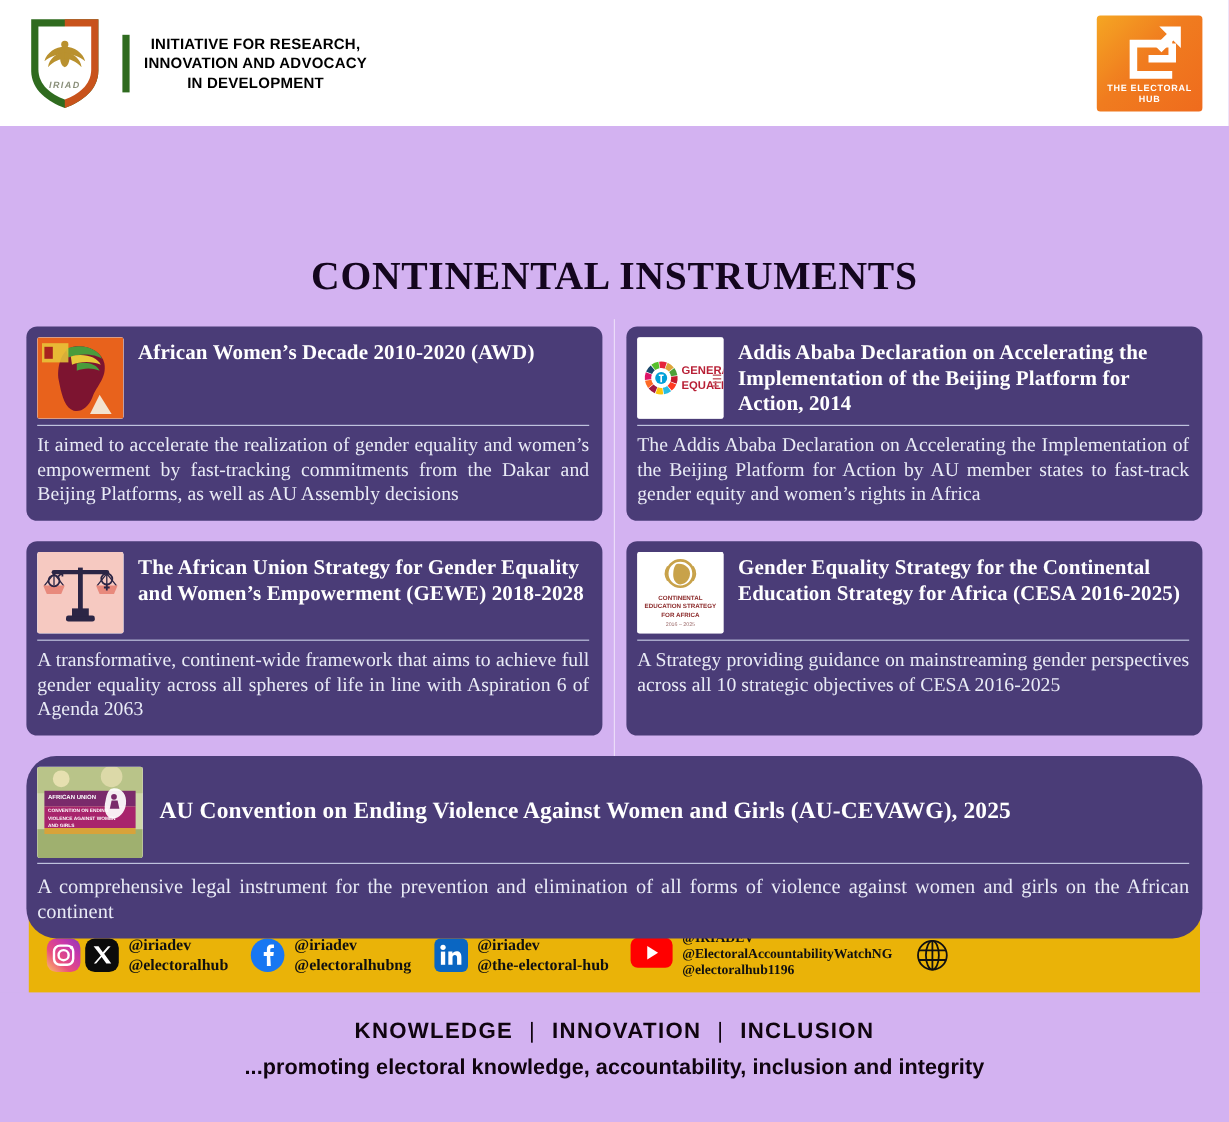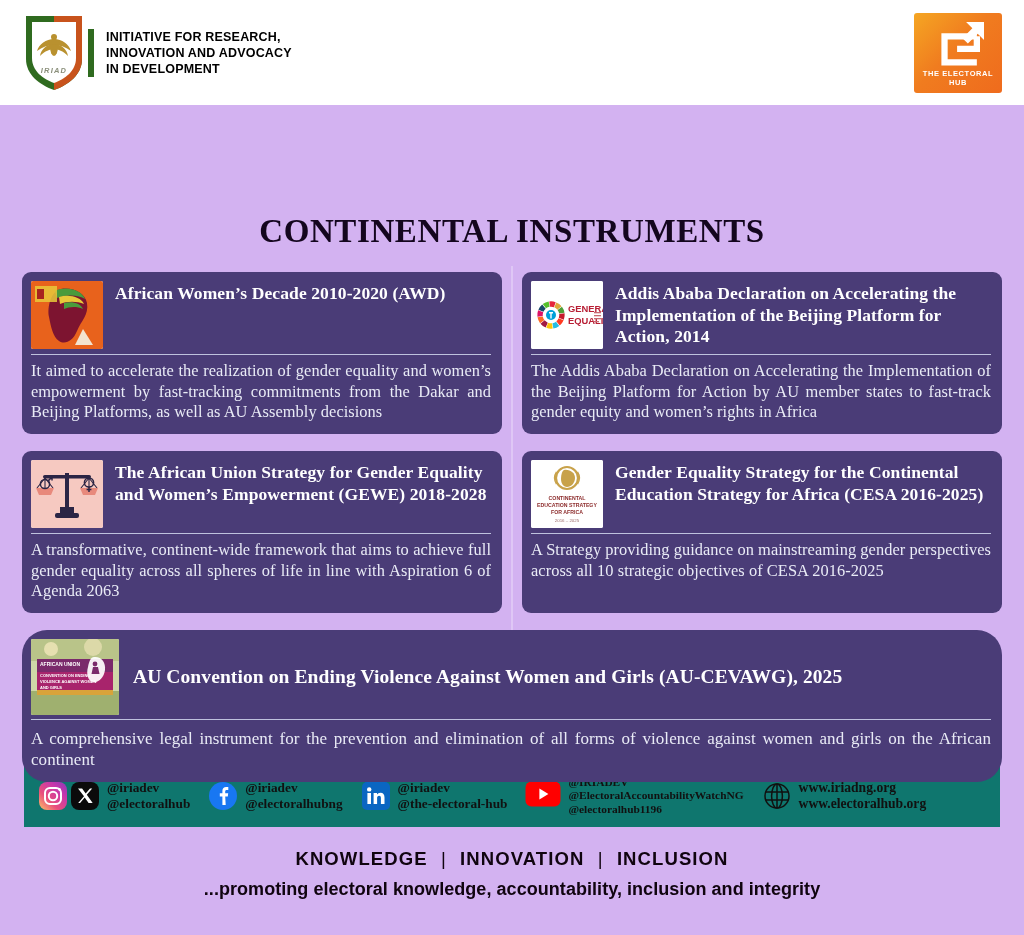--- a/index.html
+++ b/index.html
@@ -34,23 +34,24 @@
 
   .iriad-text {
     font-family: "Liberation Sans", sans-serif;
     font-weight: bold;
     font-size: 12.5px;
     line-height: 1.28;
     letter-spacing: 0.2px;
     color: #000;
     padding-left: 12px;
     border-left: 6px solid #2f6b1f;
-    margin-left: 2px;
+    margin-left: 16px;
     text-transform: uppercase;
     white-space: pre-line;
+    text-align: center;
   }
 
   .hub-logo {
     width: 88px; height: 80px;
     border-radius: 3px;
     background: linear-gradient(135deg, #f5a623 0%, #f07c1f 45%, #ef6b1d 100%);
     position: relative;
     flex: none;
     overflow: hidden;
   }
@@ -177,21 +178,21 @@
     letter-spacing: 0.05px;
   }
 
   
   .footer {
     position: absolute;
     left: 24px;
     right: 24px;
     bottom: 0;
     height: 62px;
-    background: #0f766e;
+    background: #eab308;
     display: flex;
     align-items: center;
     padding: 0 14px;
     gap: 0px;
   }
   .social {
     display: flex;
     align-items: center;
     gap: 7px;
     flex: none;
@@ -491,20 +492,16 @@
         <span class="sicon">
           <svg viewBox="0 0 30 30" xmlns="http://www.w3.org/2000/svg">
             <g fill="none" stroke="#111" stroke-width="1.5">
               <circle cx="15" cy="15" r="12"></circle>
               <ellipse cx="15" cy="15" rx="5.4" ry="12"></ellipse>
               <path d="M3.6 11 H26.4 M3.6 19 H26.4 M15 3 V27"></path>
             </g>
           </svg>
         </span>
       </span>
-      <div class="handles web">
-        <div>www.iriadng.org</div>
-        <div>www.electoralhub.org</div>
-      </div>
     </div>
 
   </div>
 </div>
 
 </body></html>

